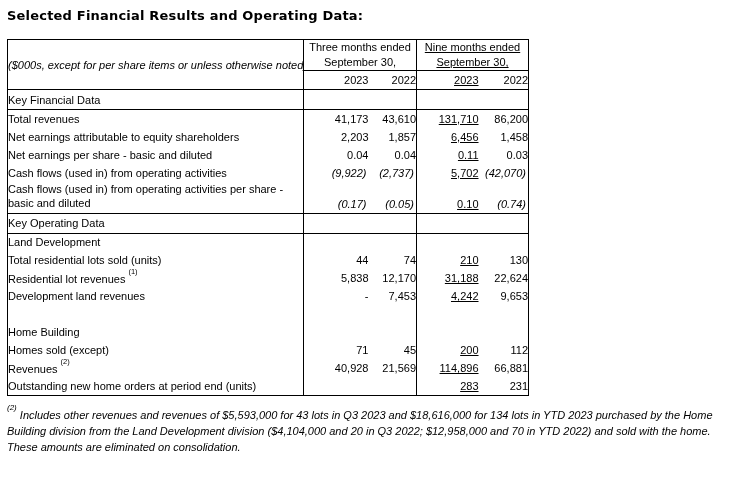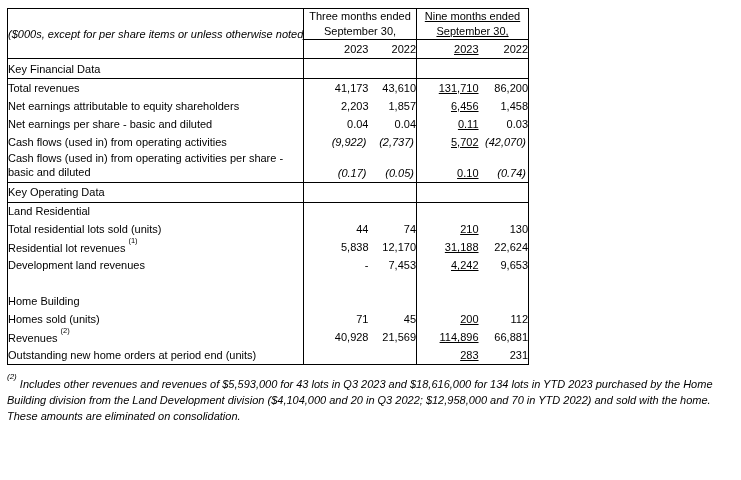--- a/index.html
+++ b/index.html
@@ -92,20 +92,21 @@
   .fnm {
     font-size: 8px;
     position: relative;
     top: -4px;
   }
 </style>
 </head>
 <body>
 
 <div class="page">
+  <h1 class="title">Selected Financial Results and Operating Data:</h1>
 
   <table class="fin">
     <colgroup>
       <col style="width:296px">
       <col style="width:65px">
       <col style="width:48px">
       <col style="width:62px">
       <col style="width:50px">
     </colgroup>
     <tbody>
@@ -180,21 +181,21 @@
 
       <tr class="sec">
         <td class="lbl b">Key Operating Data</td>
         <td class="n"></td>
         <td class="n"></td>
         <td class="n c3"></td>
         <td class="n"></td>
       </tr>
 
       <tr class="row">
-        <td class="lbl b">Land Residential</td>
+        <td class="lbl b">Land Development</td>
         <td class="n"></td>
         <td class="n"></td>
         <td class="n c3"></td>
         <td class="n"></td>
       </tr>
 
       <tr class="row">
         <td class="lbl">Total residential lots sold (units)</td>
         <td class="n b">44</td>
         <td class="n">74</td>
@@ -230,21 +231,21 @@
 
       <tr class="row">
         <td class="lbl">Home Building</td>
         <td class="n"></td>
         <td class="n"></td>
         <td class="n c3"></td>
         <td class="n"></td>
       </tr>
 
       <tr class="row">
-        <td class="lbl">Homes sold (units)</td>
+        <td class="lbl">Homes sold (except)</td>
         <td class="n b">71</td>
         <td class="n">45</td>
         <td class="n b c3">200</td>
         <td class="n">112</td>
       </tr>
 
       <tr class="row">
         <td class="lbl">
           <span>Revenues</span><sup class="tsup">(2)</sup>
         </td>

